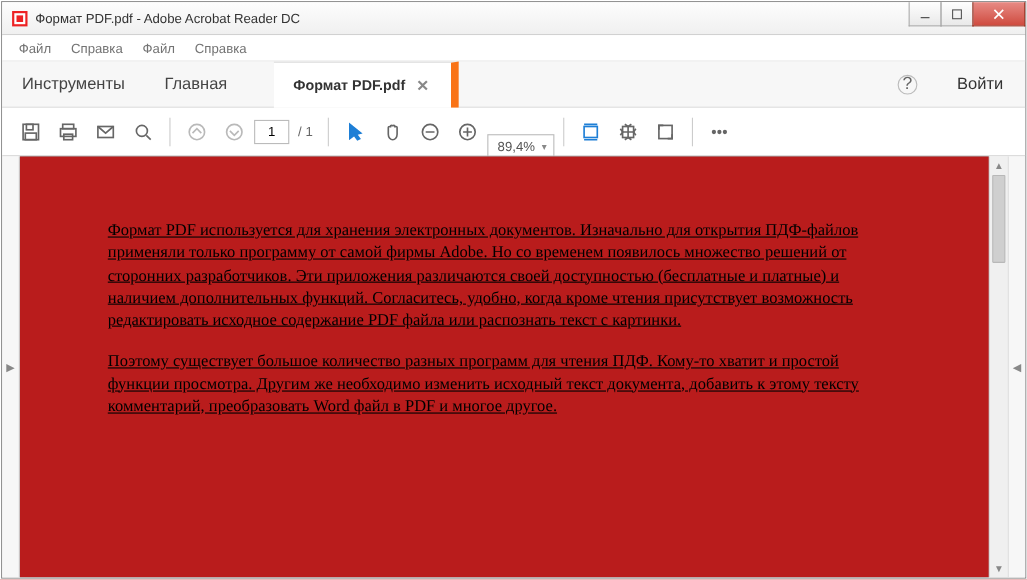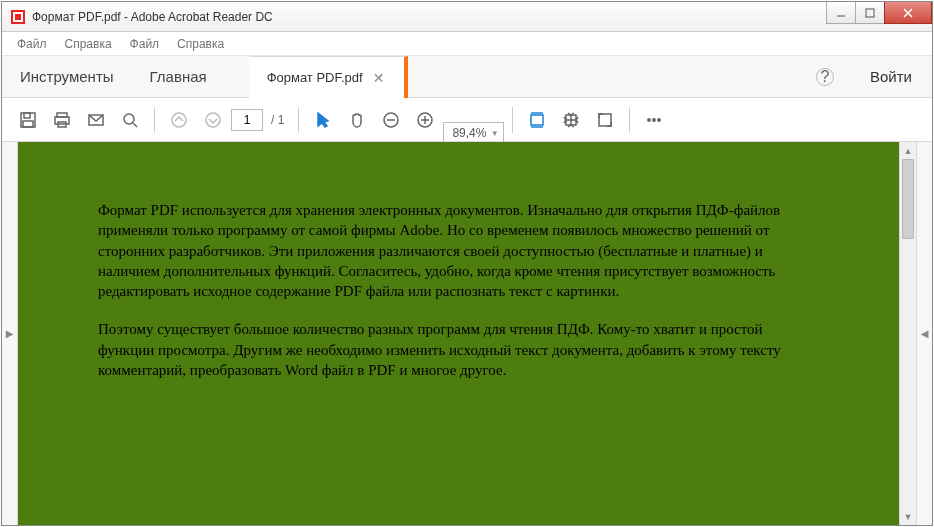--- a/index.html
+++ b/index.html
@@ -14,42 +14,42 @@
 .win-btn { width: 30px; height: 22px; border: 1px solid #aaa; border-top: none; margin-left: -1px; background: linear-gradient(to bottom, #fefefe, #e9e9e9); display: flex; align-items: center; justify-content: center; cursor: pointer; }
 .win-btn.close { width: 48px; background: linear-gradient(to bottom, #e78b85, #cf4b3f); border-color: #a03020; }
 .win-btn svg { stroke: #555; stroke-width: 1; fill: none; }
 .win-btn.close svg { stroke: #fff; stroke-width: 1.5; }
 
 .menubar { height: 24px; display: flex; align-items: center; padding: 0 6px; border-bottom: 1px solid #e5e5e5; background: #fff; }
 .menu-item { padding: 3px 9px; font-size: 12px; color: #737373; cursor: pointer; }
 
 .tabbar { height: 42px; background: #f7f7f7; border-bottom: 1px solid #d9d9d9; display: flex; align-items: stretch; }
 .big-tab { padding: 0 18px; font-size: 15px; color: #444; display: flex; align-items: center; cursor: pointer; }
-.doc-tab { padding: 0 18px; font-size: 13px; background: #fff; border-top: 1px solid #d9d9d9; border-right: 4px solid #f97316; display: flex; align-items: center; gap: 8px; margin-bottom: -1px; color: #333; }
+.doc-tab { padding: 0 18px; font-size: 13px; background: #fff; border-top: 1px solid #d9d9d9; border-right: 7px solid #f97316; display: flex; align-items: center; gap: 8px; margin-bottom: -1px; color: #333; font-weight: bold; }
 .doc-tab .x { color: #888; cursor: pointer; font-size: 14px; padding: 0 2px; }
 .tab-spacer { flex: 1; }
 .help-btn { width: 28px; display: flex; align-items: center; justify-content: center; color: #666; font-size: 16px; border: 1px solid #bbb; border-radius: 50%; height: 18px; width: 18px; align-self: center; margin-right: 16px; cursor: pointer; }
 .login-btn { padding: 0 20px; font-size: 15px; font-weight: 400; color: #333; display: flex; align-items: center; cursor: pointer; }
 
 .toolbar { height: 44px; background: #fff; border-bottom: 1px solid #d9d9d9; display: flex; align-items: center; padding: 0 10px; gap: 2px; }
 .tool-btn { width: 32px; height: 32px; display: flex; align-items: center; justify-content: center; cursor: pointer; border-radius: 2px; color: #555; }
 .tool-btn svg { stroke: #666; fill: none; stroke-width: 1.5; }
 .tool-btn.disabled { opacity: 0.45; cursor: default; }
 .tool-sep { width: 1px; height: 26px; background: #ccc; margin: 0 6px; }
 .page-input { width: 32px; height: 22px; border: 1px solid #bbb; text-align: center; font-size: 12px; }
 .page-count { font-size: 12px; color: #666; margin: 0 6px; }
 .zoom-sel { height: 22px; border: 1px solid #bbb; font-size: 12px; padding: 0 6px 0 8px; display: flex; align-items: center; gap: 6px; cursor: pointer; color: #555; margin-top: 27px; }
 .zoom-sel .caret { font-size: 9px; color: #888; }
 
 .workspace { flex: 1; display: flex; position: relative; background: #e9e9e9; overflow: hidden; }
 .side-handle { width: 16px; background: #f7f7f7; border-right: 1px solid #d9d9d9; display: flex; align-items: center; justify-content: center; cursor: pointer; }
 .side-handle.right { border-right: none; border-left: 1px solid #d9d9d9; }
 .side-handle span { font-size: 10px; color: #888; }
 .page-view { flex: 1; background: #9a9a9a; overflow: auto; display: flex; justify-content: center; padding: 0; }
-.page { background: #4d7c0f; width: 100%; padding: 58px 80px 20px 80px; box-shadow: 0 0 6px rgba(0,0,0,0.3); }
+.page { background: #b91c1c; width: 100%; padding: 58px 80px 20px 80px; box-shadow: 0 0 6px rgba(0,0,0,0.3); text-decoration: underline; }
 .page p { font-family: "Times New Roman", serif; font-size: 15px; line-height: 1.35; color: #000; margin-bottom: 18px; }
 
 .vscroll { width: 17px; background: #f0f0f0; border-left: 1px solid #d9d9d9; position: relative; }
 .vscroll .arrow { height: 17px; display: flex; align-items: center; justify-content: center; color: #888; cursor: pointer; font-size: 9px; }
 .vscroll .thumb { position: absolute; top: 17px; left: 2px; right: 2px; height: 80px; background: #cfcfcf; border: 1px solid #b8b8b8; border-radius: 1px; cursor: pointer; }
 
 .blue { stroke: #1e7fd6 !important; }
 </style>
 </head>
 <body>

